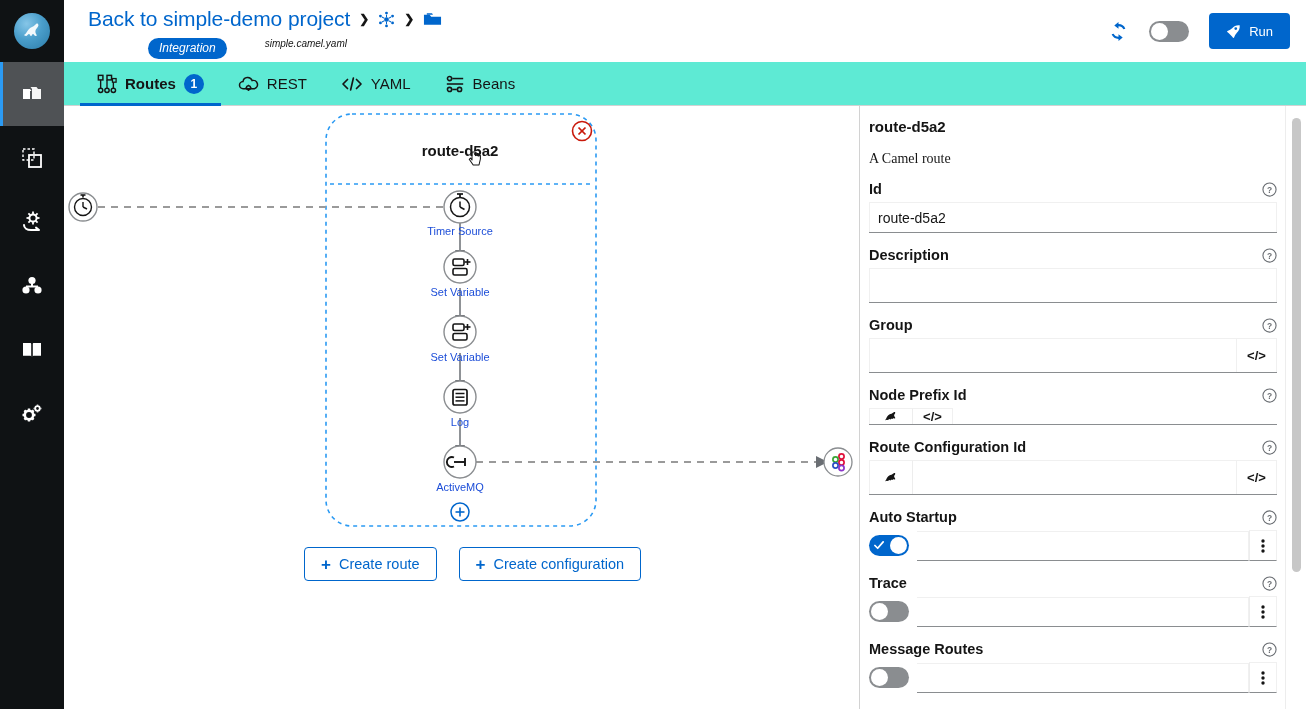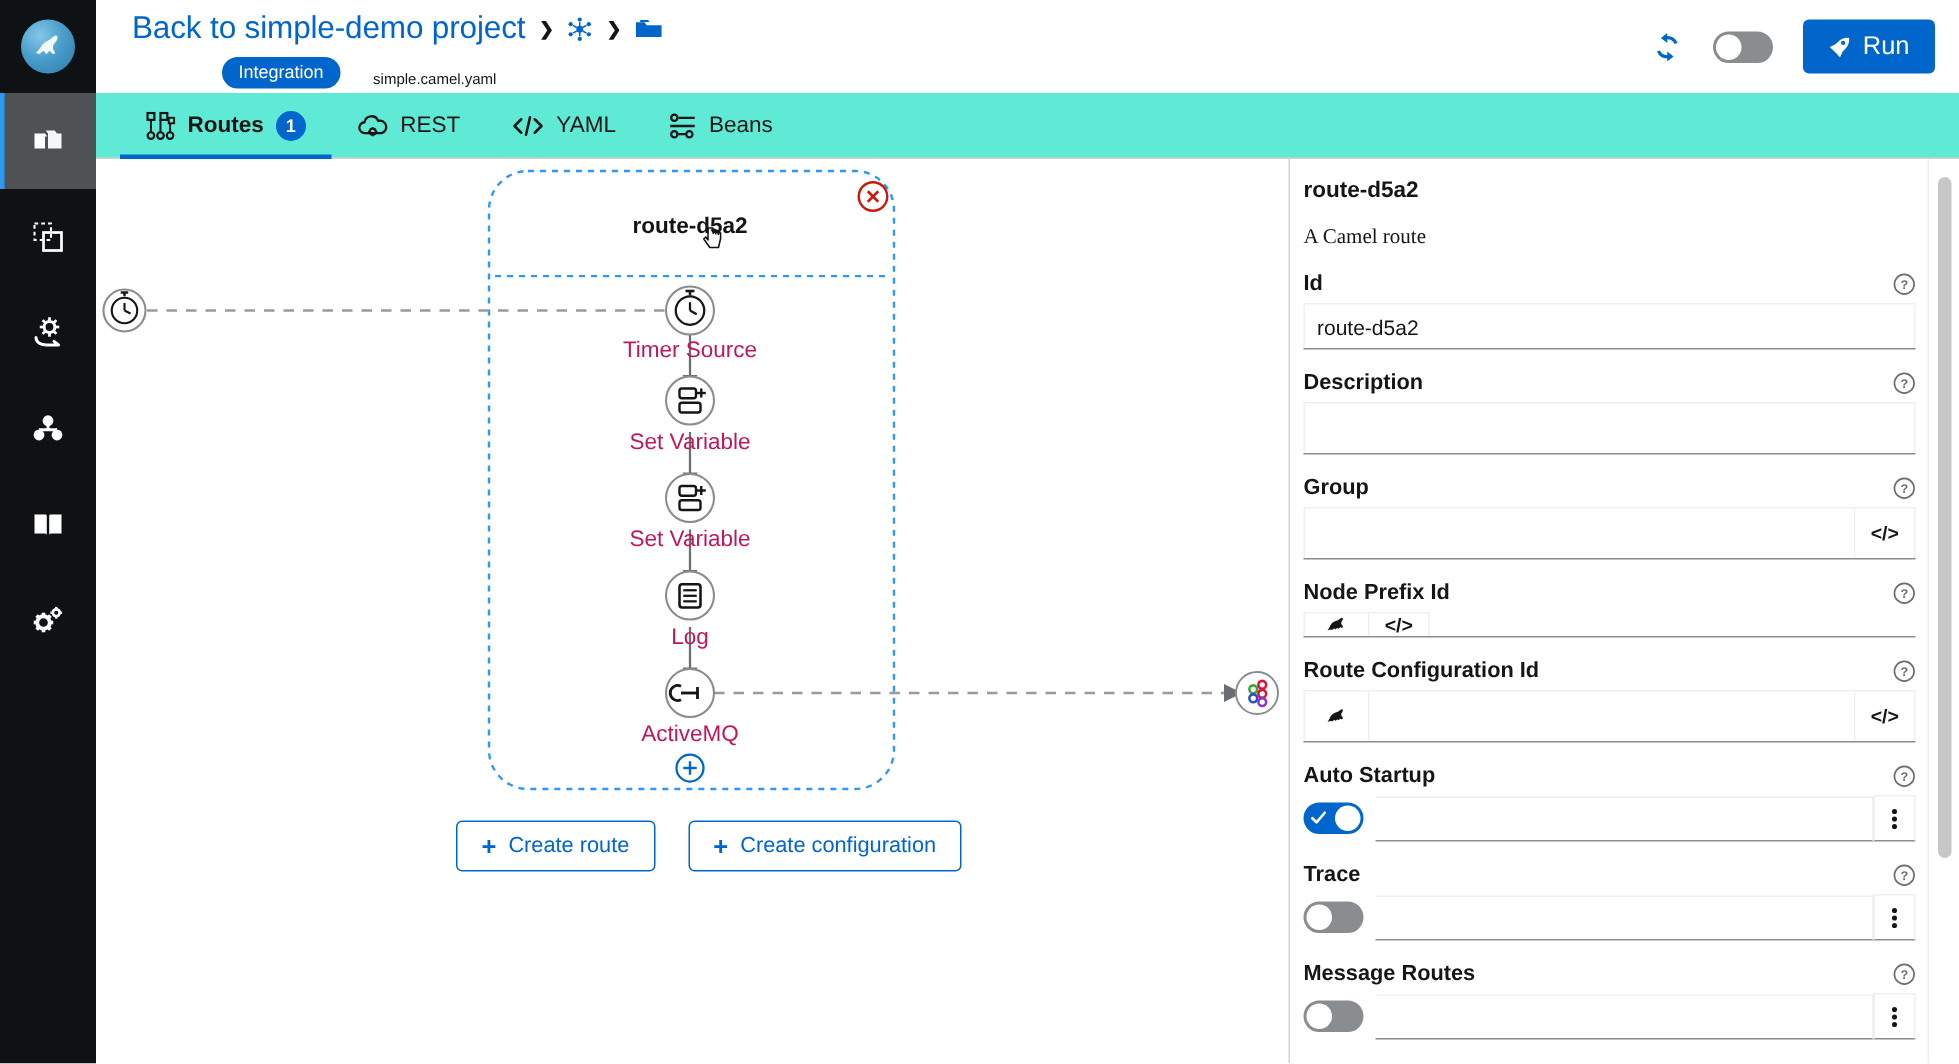--- a/index.html
+++ b/index.html
@@ -43,21 +43,21 @@
     position:absolute; left:24px; top:7px;
     display:flex; align-items:center; gap:9px;
   }
   #bc-title {
     font-size:21px; color:#0066cc; cursor:pointer; letter-spacing:-.1px;
   }
   .bc-sep { color:#151515; font-size:12px; font-weight:bold; }
   .bc-icon { display:flex; align-items:center; cursor:pointer; }
   #subline {
     position:absolute; left:84px; top:38px;
-    display:flex; align-items:flex-end; gap:22px;
+    display:flex; align-items:flex-start; gap:38px;font-style:italic;
   }
   #badge {
     background:#0066cc; color:#fff; font-size:12px;
     padding:3px 11px 4px; border-radius:30px; font-weight:500;
   }
   #filename { font-size:10px; color:#151515; }
   #header-right {
     position:absolute; right:16px; top:0; height:62px;
     display:flex; align-items:center; gap:20px;
   }
@@ -67,21 +67,21 @@
     position:relative; cursor:pointer; flex:0 0 auto;
   }
   .toggle .knob {
     position:absolute; top:2px; left:2px; width:17px; height:17px;
     border-radius:50%; background:#fff;
   }
   .toggle.on { background:#0066cc; }
   .toggle.on .knob { left:auto; right:2px; }
   #run-btn {
     background:#0066cc; color:#fff; border:none; border-radius:4px;
-    height:36px; padding:0 17px; font-size:17px; cursor:pointer;
+    height:36px; padding:0 17px; font-size:13px; cursor:pointer;
     display:flex; align-items:center; gap:8px;
     font-family:"Liberation Sans", sans-serif;
   }
 
   
   #tabs {
     position:absolute; left:64px; top:62px; right:0; height:44px;
     background:#5eead4; border-bottom:1px solid #d2d2d2;
     display:flex; align-items:stretch; padding-left:16px;
   }
@@ -100,21 +100,21 @@
     display:flex; align-items:center; justify-content:center; padding:0 6px;
   }
 
   
   #canvas {
     position:absolute; left:64px; top:106px; width:796px; bottom:0;
     background:#fff; border-right:1px solid #d2d2d2; overflow:hidden;
   }
   #canvas-svg { position:absolute; left:0; top:0; }
   .node-label {
-    position:absolute; font-size:15px; color:#be185d; text-align:left;
+    position:absolute; font-size:11px; color:#1d4ed8; text-align:left;
     white-space:nowrap; transform:translateX(-50%);
   }
   #route-title {
     position:absolute; font-size:15px; font-weight:bold; color:#151515;
     transform:translateX(-50%); white-space:nowrap;
   }
   #create-row {
     position:absolute; left:240px; top:441px; display:flex; gap:22px;
   }
   .create-btn {

